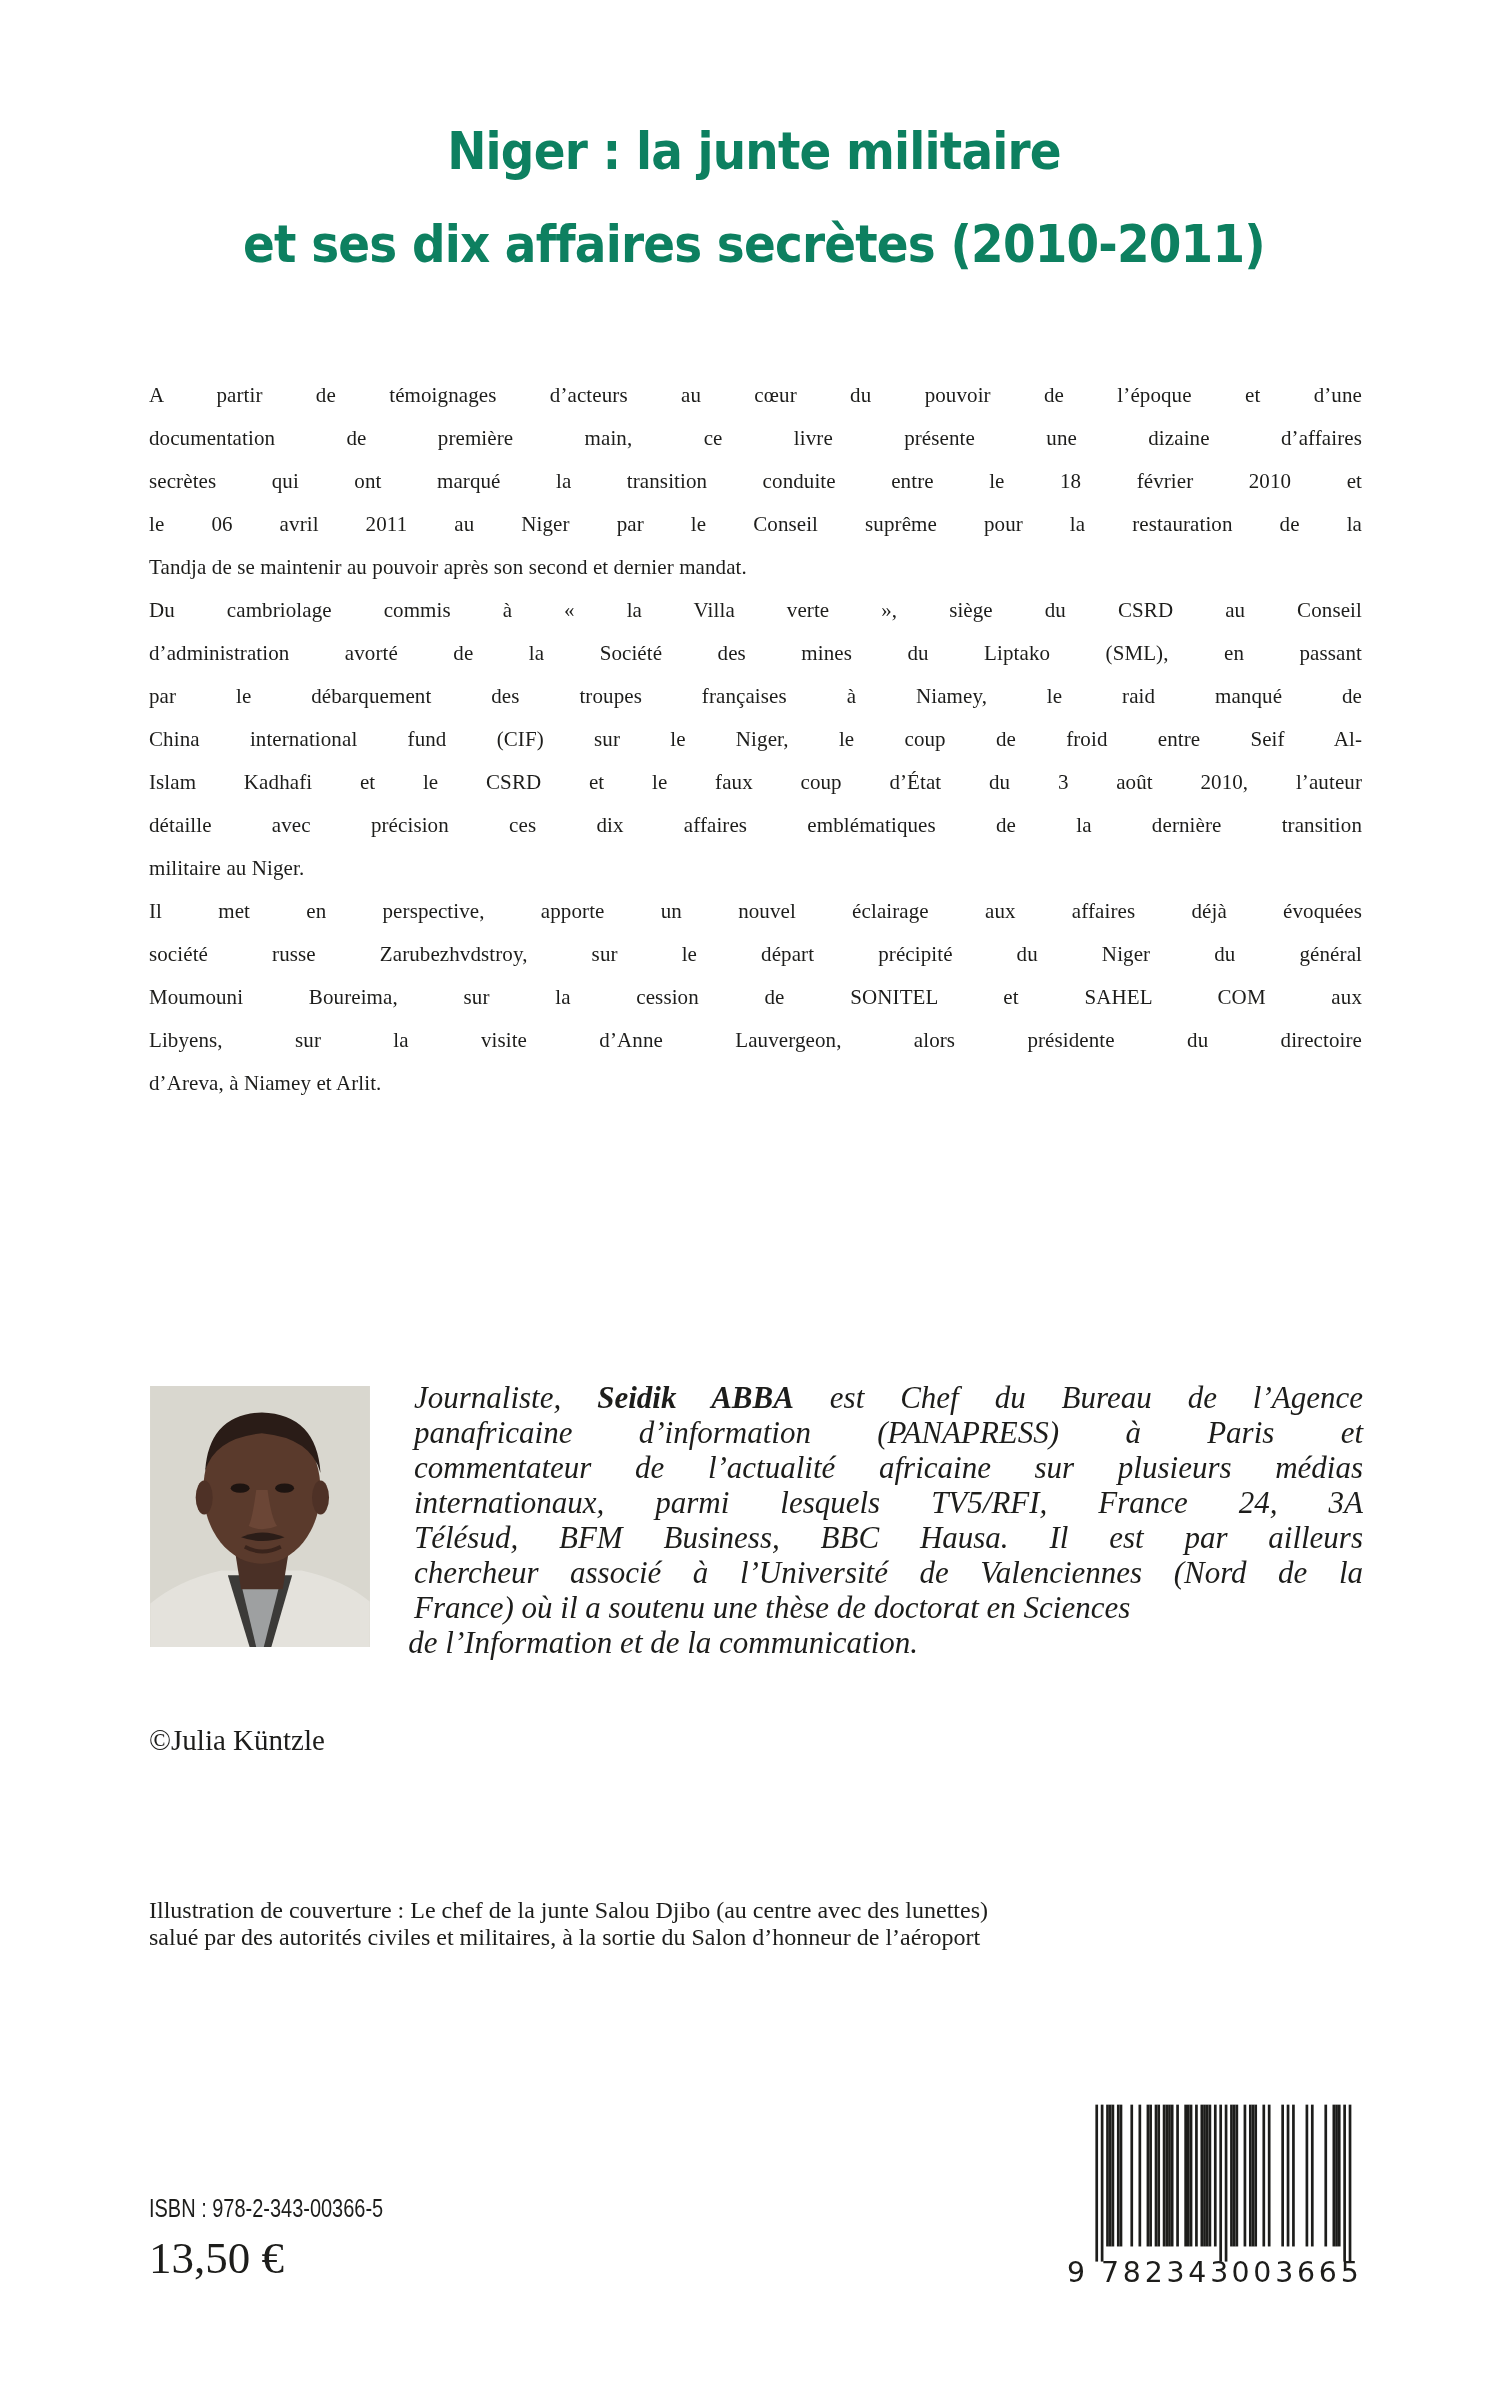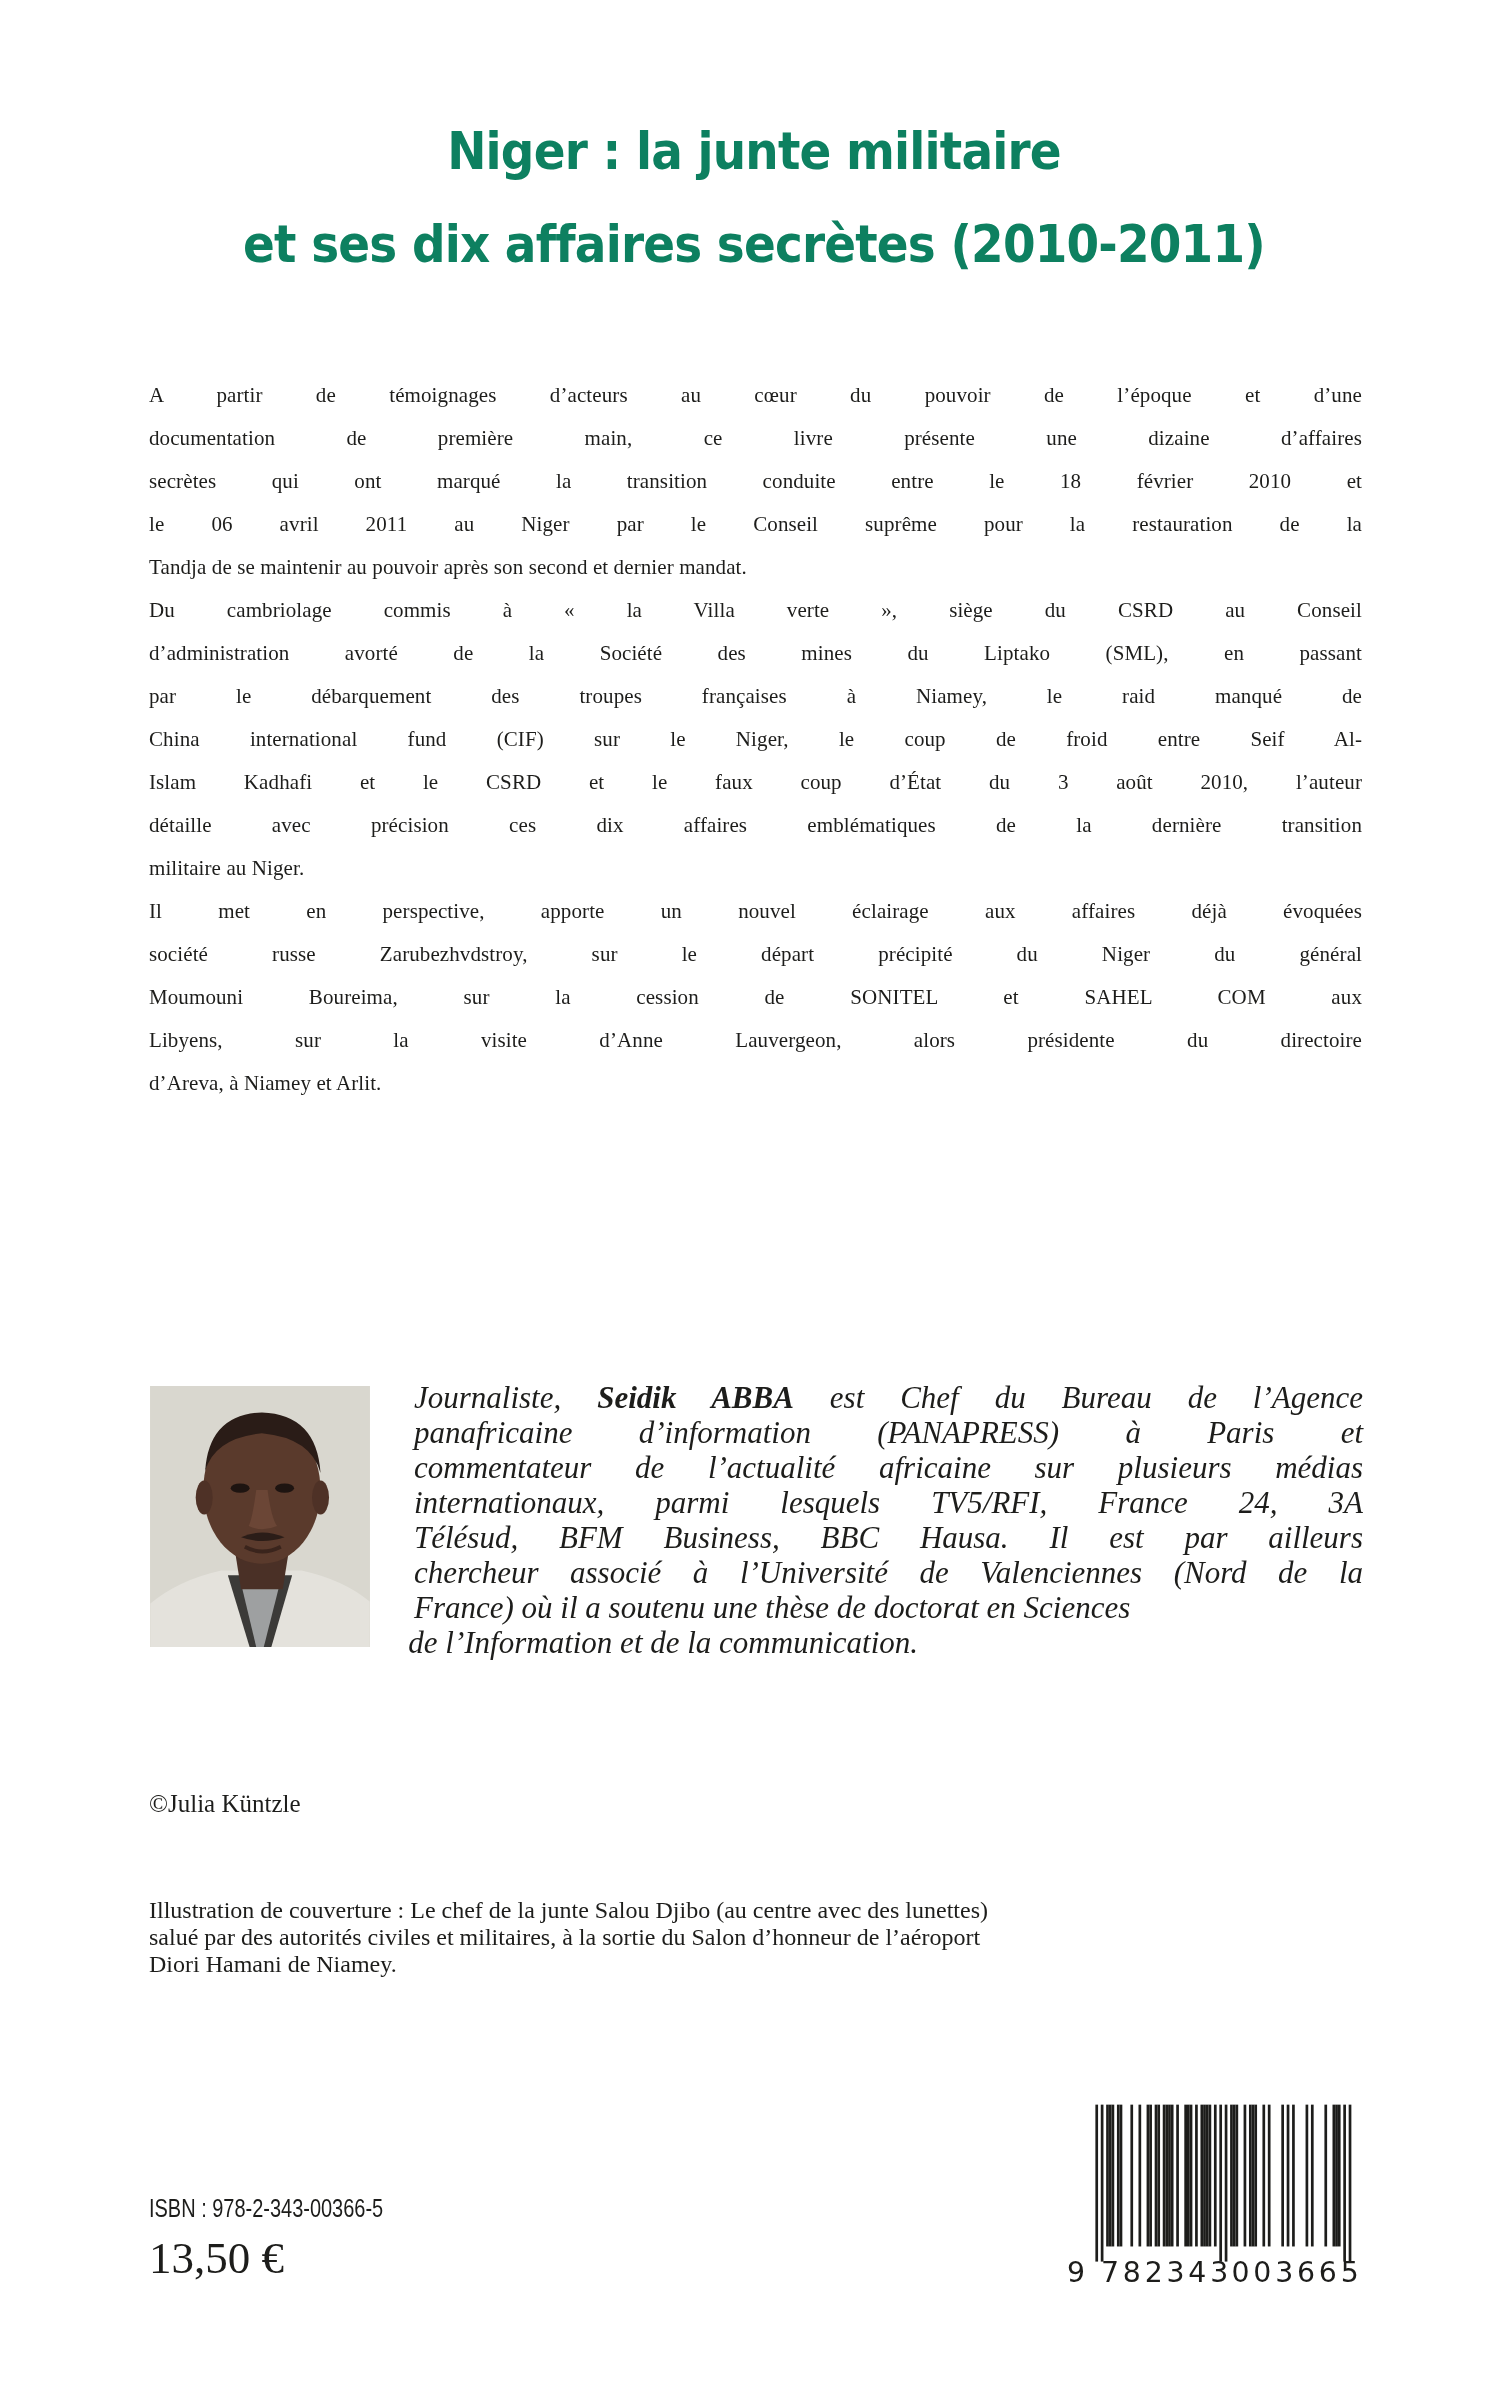--- a/index.html
+++ b/index.html
@@ -23,21 +23,21 @@
     }
     .body-text p { margin: 0; text-align-last: left; }
     .body-text .line { display: block; text-align: justify; text-align-last: justify; }
     .body-text .line.last { text-align-last: left; }
 
     .photo {
       position: absolute; left: 150px; top: 1386px; width: 220px; height: 261px;
       background: #dcdad3; overflow: hidden;
     }
     .copyright {
-      position: absolute; left: 149px; top: 1790px; font-size: 25px;
+      position: absolute; left: 149px; top: 1724px; font-size: 29px;
     }
     .bio {
       position: absolute; left: 414px; width: 949px; top: 1380px;
       font-style: italic; font-size: 31px; line-height: 35px;
     }
     .bio .line { display: block; text-align: justify; text-align-last: justify; }
     .bio .line.nojust { text-align-last: left; }
     .bio .line.out { margin-left: -5.7px; }
     .bio b { font-weight: bold; margin-top: 22px; }
 
@@ -126,21 +126,20 @@
   <span class="line">internationaux, parmi lesquels TV5/RFI, France 24, 3A</span>
   <span class="line">Télésud, BFM Business, BBC Hausa. Il est par ailleurs</span>
   <span class="line">chercheur associé à l’Université de Valenciennes (Nord de la</span>
   <span class="line nojust">France) où il a soutenu une thèse de doctorat en Sciences</span>
   <span class="line nojust out">de l’Information et de la communication.</span>
 </div>
 
 <div class="caption">
   <span class="line">Illustration de couverture : Le chef de la junte Salou Djibo (au centre avec des lunettes)</span>
   <span class="line">salué par des autorités civiles et militaires, à la sortie du Salon d’honneur de l’aéroport</span>
-  <span class="line">Diori Hamani de Niamey.</span>
 </div>
 
 <div class="isbn">ISBN : 978-2-343-00366-5</div>
 <div class="price">13,50 €</div>
 
 <svg class="barcode" viewBox="0 0 330 240">
   <rect x="0" y="0" width="330" height="240" fill="#ffffff"></rect>
   <g id="bars">
       <rect x="48.00" y="44" width="2.85" height="166" fill="#1d1d1b"></rect>
       <rect x="53.70" y="44" width="2.85" height="166" fill="#1d1d1b"></rect>

